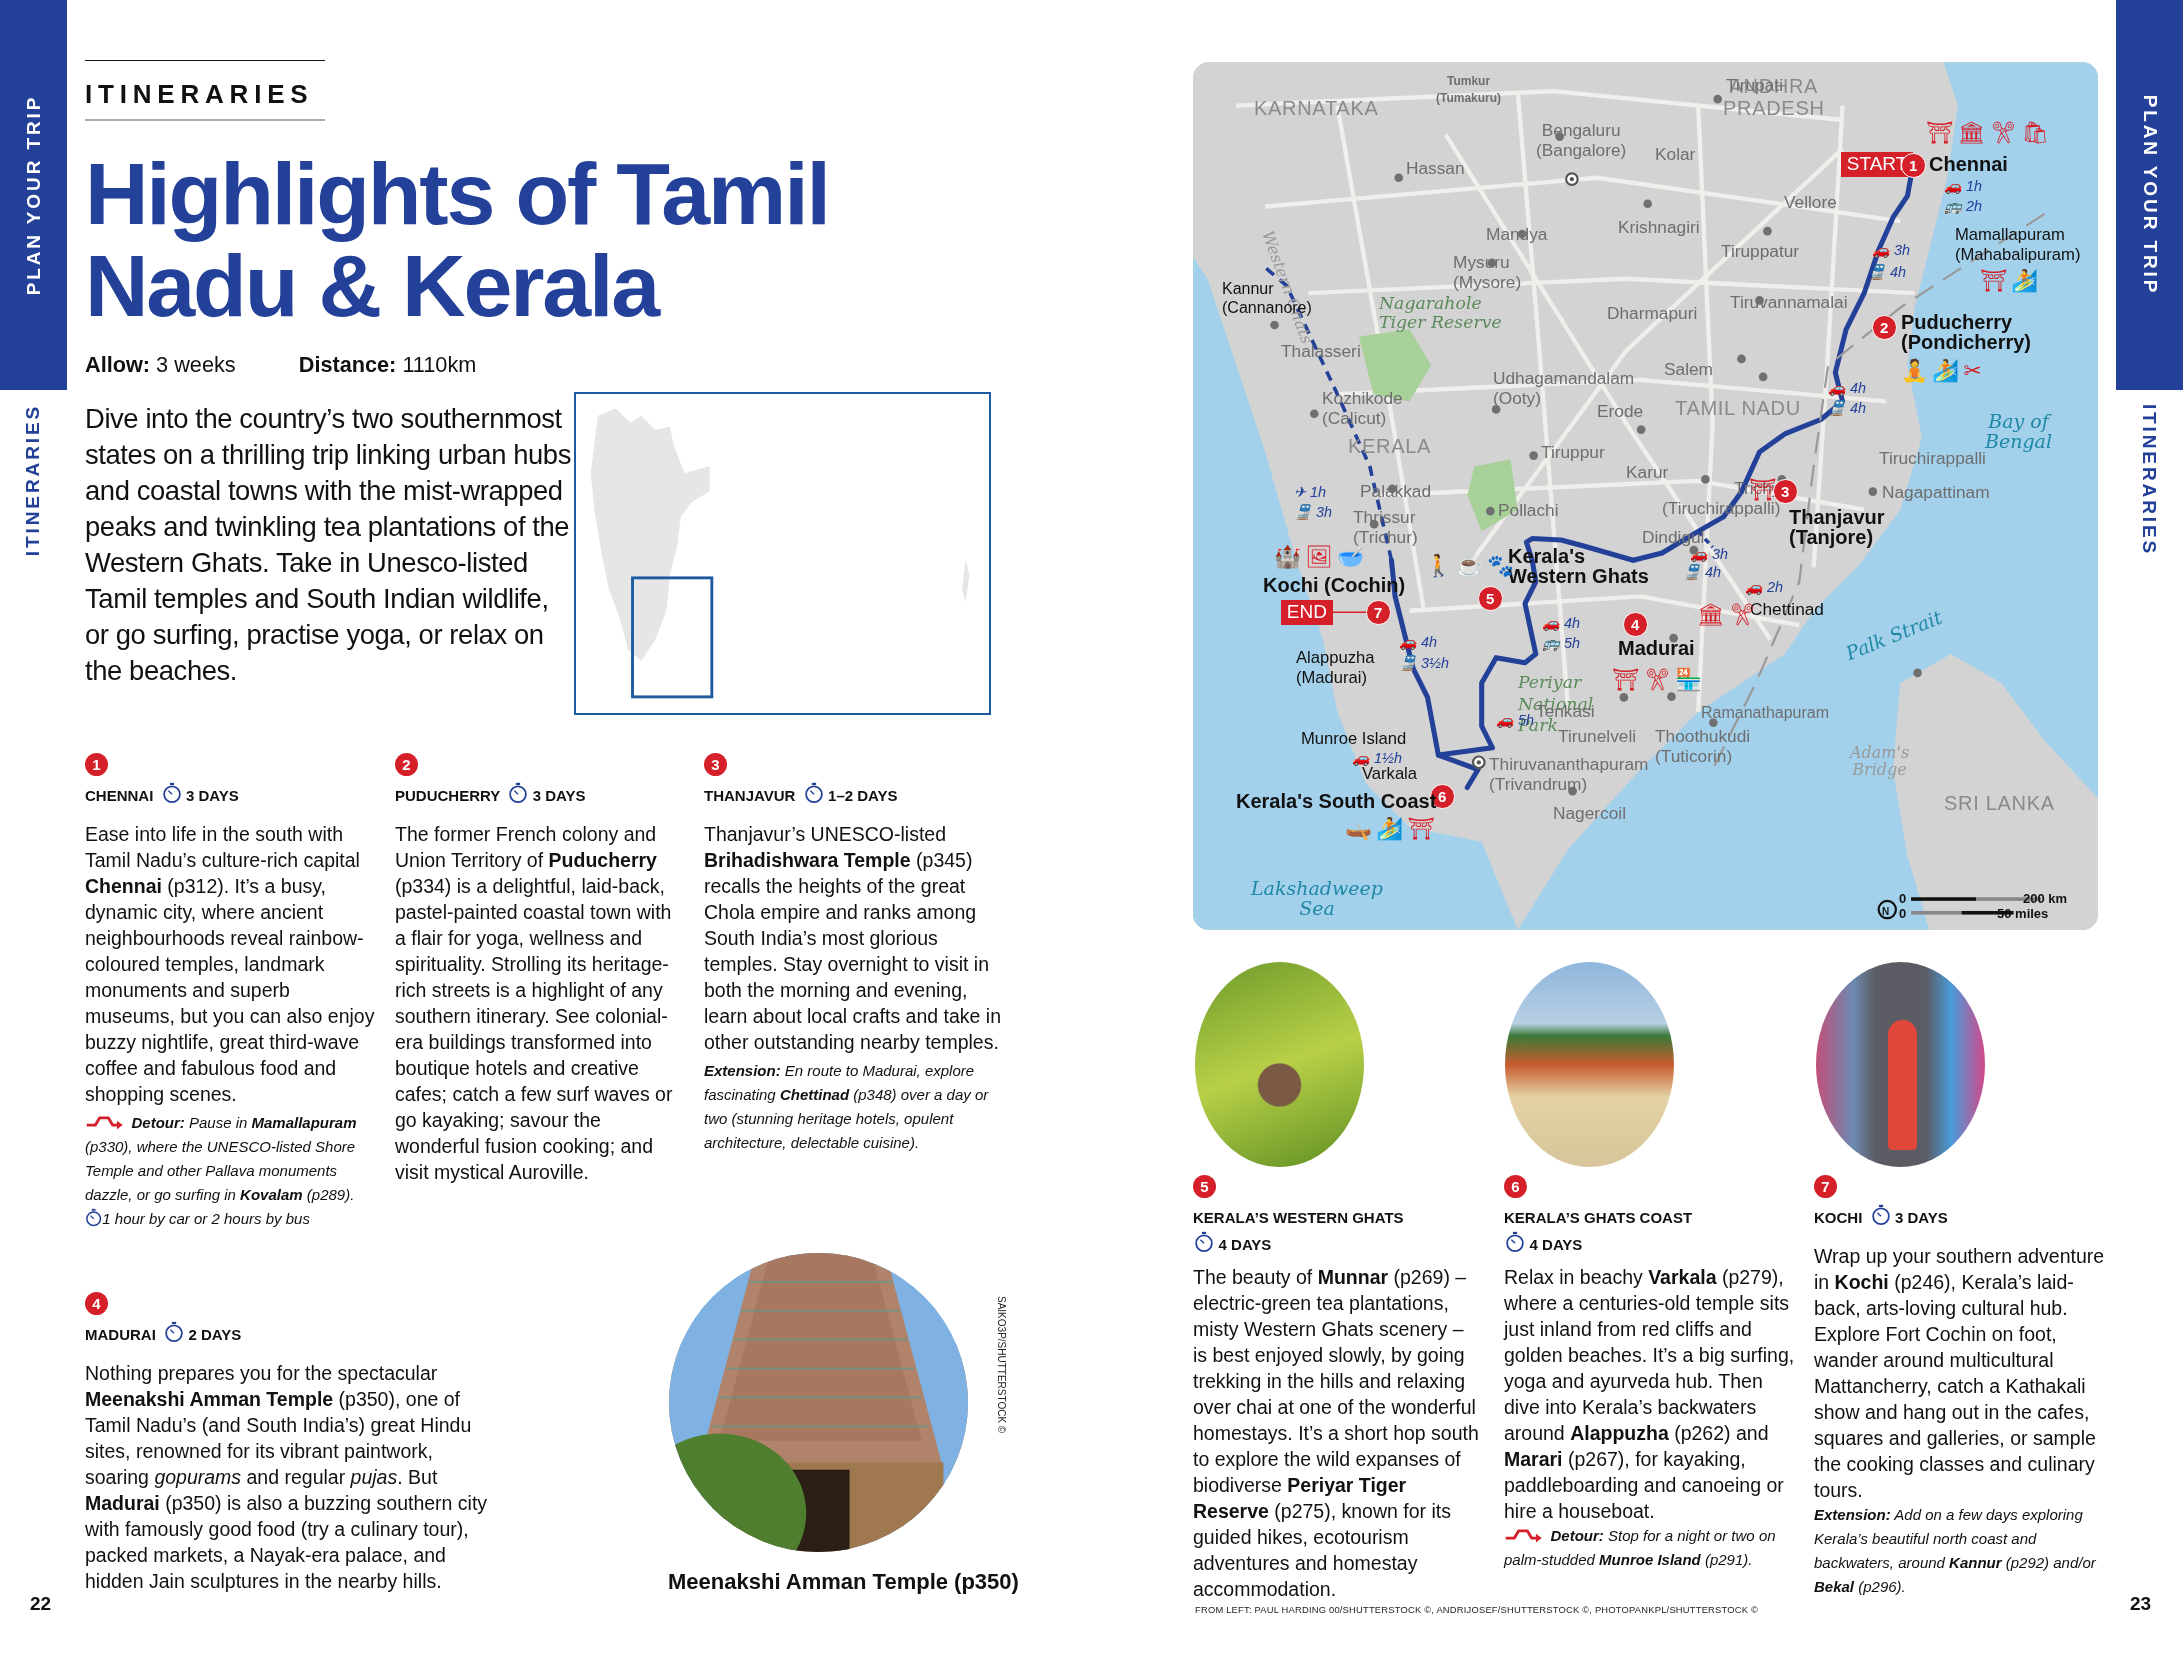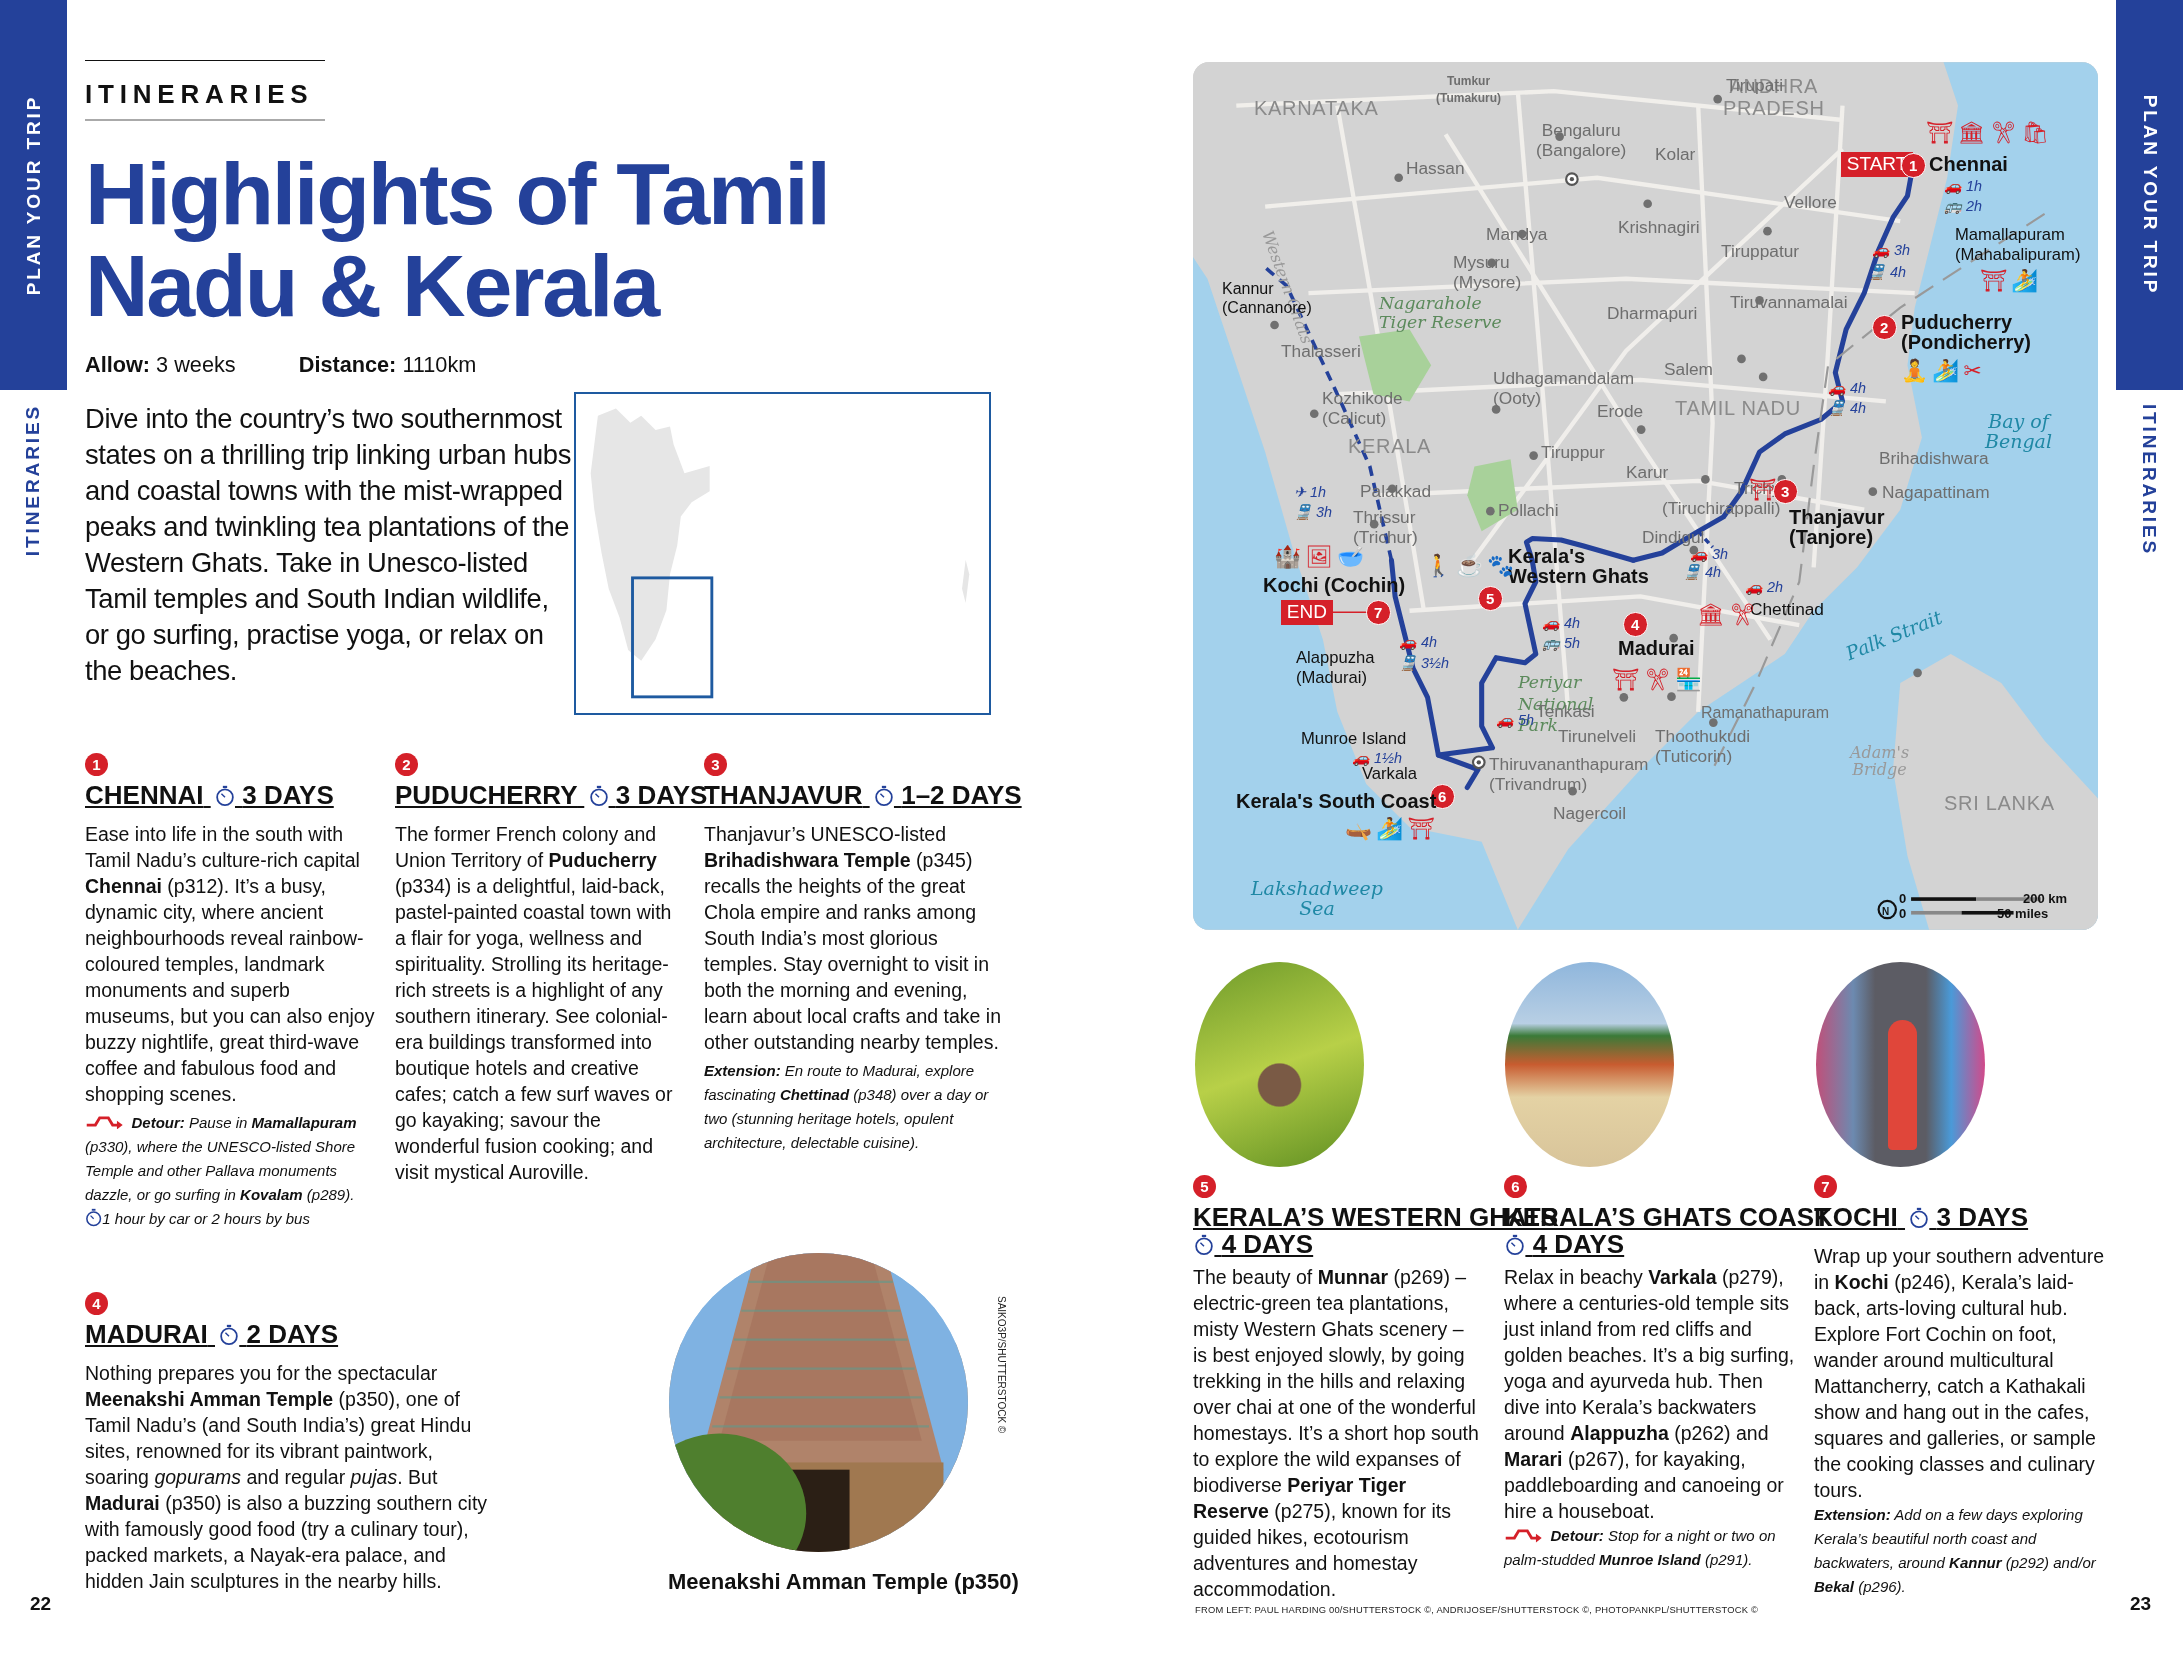--- a/index.html
+++ b/index.html
@@ -23,21 +23,21 @@
   .meta b { font-weight: bold; }
   .meta .gap { display: inline-block; width: 51px; }
   .intro { position: absolute; left: 85px; top: 401px; width: 491px; font-size: 27.4px; line-height: 36px; letter-spacing: -0.4px; }
 
   .inset { position: absolute; left: 574px; top: 392px; width: 417px; height: 323px; border: 2.2px solid #1e5aa0; background: #fff; }
   .inset svg { position: absolute; left: 0; top: 0; }
 
   .stop { position: absolute; font-family: "Liberation Sans", sans-serif; }
   .num { display: inline-flex; width: 23px; height: 23px; border-radius: 50%; background: #d52029; color: #fff;
     font-weight: bold; font-size: 15px; align-items: center; justify-content: center; }
-  .stop h3 { font-size: 26px; font-weight: bold; margin-top: 5.8px; line-height: 27.4px; white-space: nowrap; text-decoration: underline; }
+  .stop h3 { font-size: 15px; font-weight: bold; margin-top: 5.8px; line-height: 27.4px; white-space: nowrap; }
   .watch { display: inline-block; width: 20px; height: 21.7px; vertical-align: -2.9px; margin-left: 4.3px; }
   .stop p { font-size: 19.5px; line-height: 26px; margin-top: 11.6px; }
   .stop p b { font-weight: bold; }
   .stop .small { font-size: 15px; line-height: 24px; font-style: italic; margin-top: 4.3px; }
   .stop .small b { font-weight: bold; }
   .detour-icon { display: inline-block; width: 38px; height: 14.4px; vertical-align: -1.4px; margin-right: 4.3px; }
 
   .photo { position: absolute; border-radius: 50%; overflow: hidden; }
   .credit-v { position: absolute; font-size: 10px; transform: rotate(90deg); transform-origin: left top; white-space: nowrap; color: #222; }
   .caption { position: absolute; font-weight: bold; font-size: 22px; }
@@ -300,21 +300,21 @@
   <div class="mlabel" style="left:414px;top:241px;">Dharmapuri</div>
   <div class="mlabel" style="left:537px;top:230px;">Tiruvannamalai</div>
   <div class="mlabel dark" style="left:29px;top:217px;font-size:16px;line-height:19px;"><span>Kannur</span><br><span>(Cannanore)</span></div>
   <div class="mlabel" style="left:88px;top:279px;">Thalasseri</div>
   <div class="mlabel" style="left:300px;top:306px;"><span>Udhagamandalam</span><br><span>(Ooty)</span></div>
   <div class="mlabel" style="left:471px;top:297px;">Salem</div>
   <div class="mlabel" style="left:129px;top:326px;"><span>Kozhikode</span><br><span>(Calicut)</span></div>
   <div class="mlabel" style="left:404px;top:339px;">Erode</div>
   <div class="mlabel" style="left:348px;top:380px;">Tiruppur</div>
   <div class="mlabel" style="left:433px;top:400px;">Karur</div>
-  <div class="mlabel" style="left:686px;top:386px;">Brihadishwara</div>
+  <div class="mlabel" style="left:686px;top:386px;">Tiruchirappalli</div>
   <div class="mlabel" style="left:167px;top:419px;">Palakkad</div>
   <div class="mlabel" style="left:160px;top:445px;"><span>Thrissur</span><br><span>(Trichur)</span></div>
   <div class="mlabel" style="left:305px;top:438px;">Pollachi</div>
   <div class="mlabel" style="left:469px;top:416px;text-align:right;"><span>Trichy</span><br><span>(Tiruchirappalli)</span></div>
   <div class="mlabel" style="left:689px;top:420px;">Nagapattinam</div>
   <div class="mlabel" style="left:449px;top:465px;">Dindigul</div>
   <div class="mlabel dark" style="left:557px;top:537px;font-size:17.3px;">Chettinad</div>
   <div class="mlabel" style="left:508px;top:641px;font-size:16px;">Ramanathapuram</div>
   <div class="mlabel" style="left:343px;top:639px;">Tenkasi</div>
   <div class="mlabel" style="left:365px;top:664px;">Tirunelveli</div>

